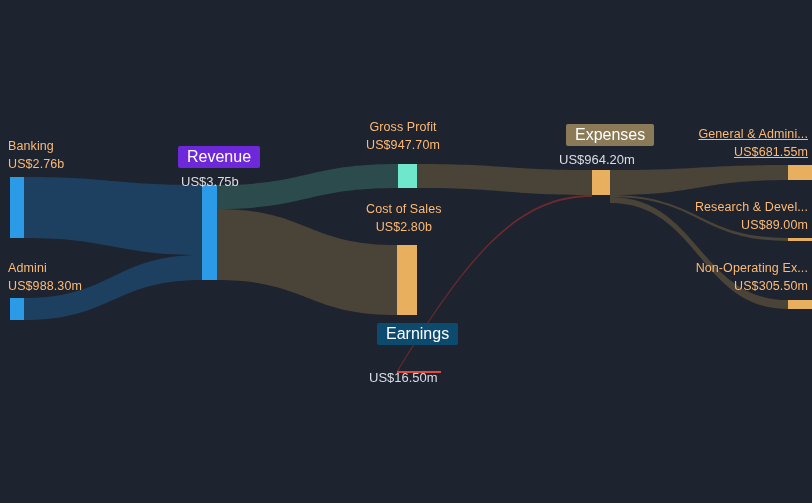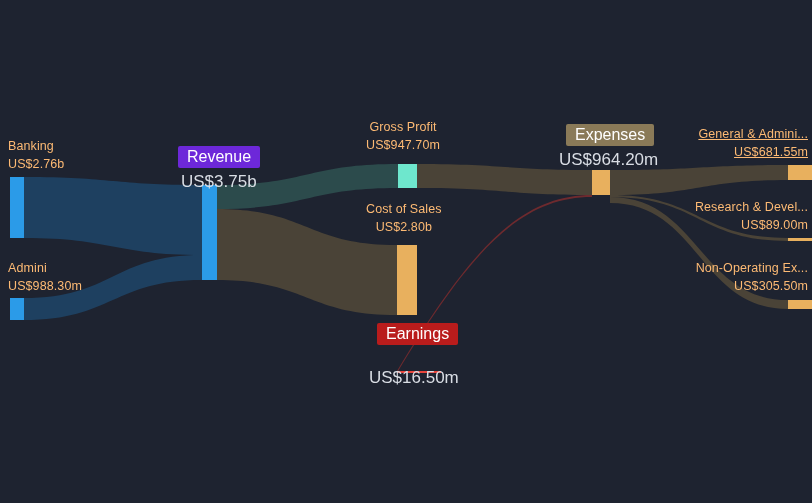--- a/index.html
+++ b/index.html
@@ -40,26 +40,26 @@
     display: inline-block;
     padding: 3px 9px 4px 9px;
     border-radius: 2px;
     font-size: 16px;
     line-height: 15px;
     color: #ffffff;
     white-space: nowrap;
   }
   .badge-revenue  { background: #6d28d9; }
   .badge-expenses { background: #8a7a58; }
-  .badge-earnings { background: #b91c1c; }
+  .badge-earnings { background: #0c4a6e; }
 
   .badge-val {
     position: absolute;
     color: #d9dde4;
-    font-size: 17px;
+    font-size: 13px;
     line-height: 18px;
     white-space: nowrap;
   }
 </style>
 </head>
 <body>
 
 <div id="stage">
 
   <svg id="sankey-svg" viewBox="0 0 812 503" preserveAspectRatio="none">

